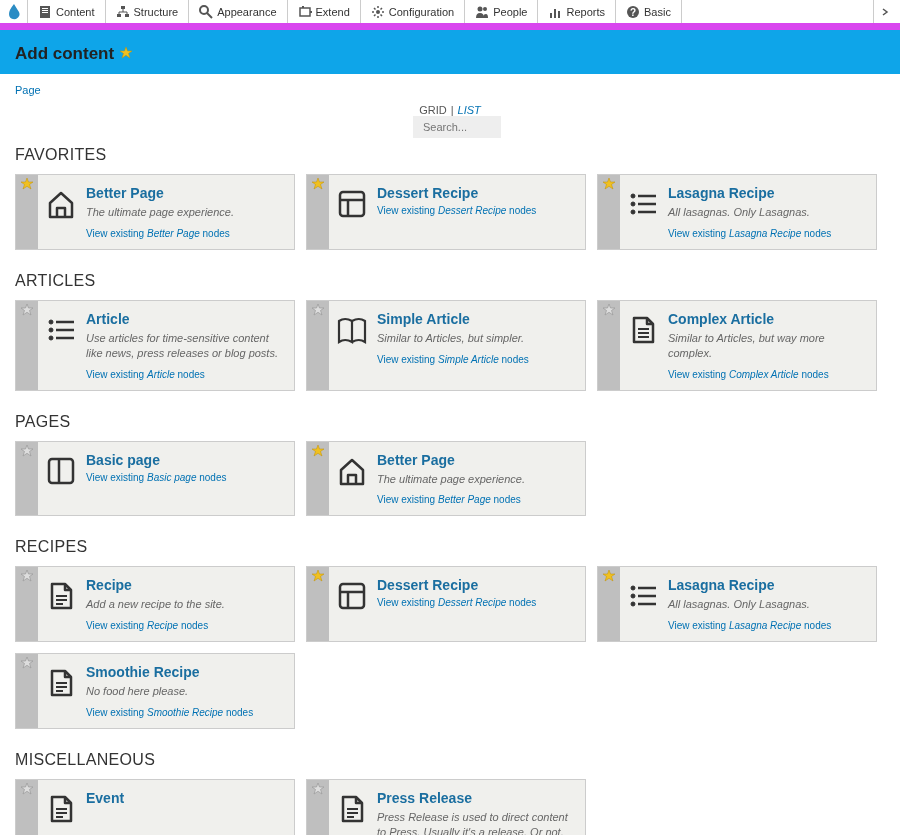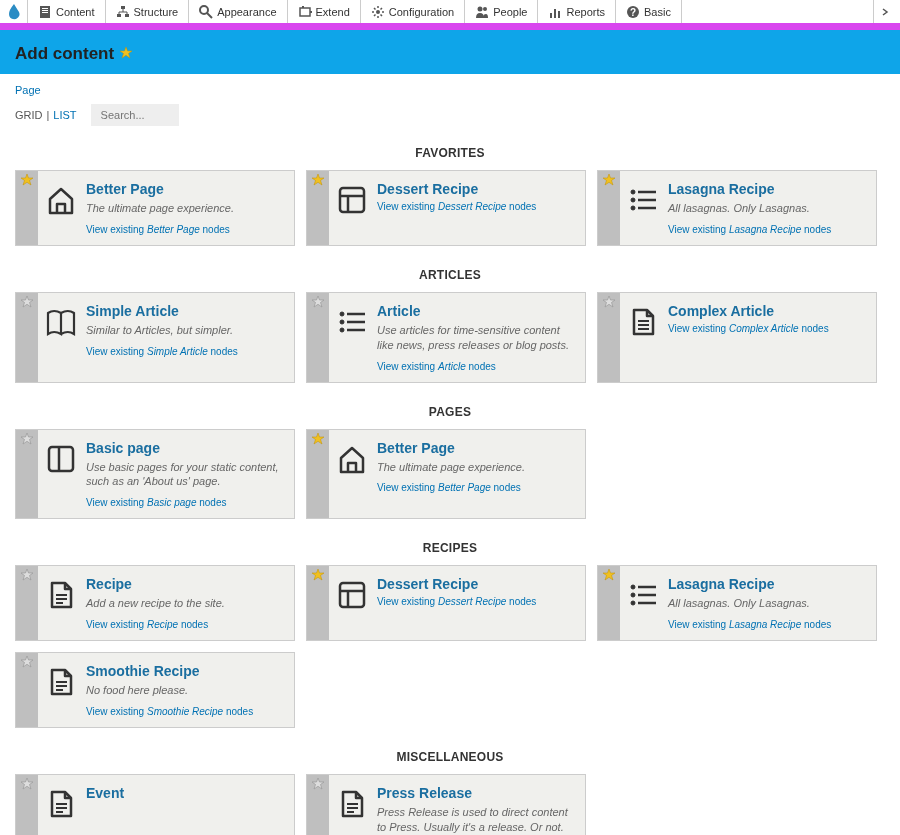--- a/index.html
+++ b/index.html
@@ -63,43 +63,42 @@
     display: flex;
     margin-bottom: 8px;
   }
   .breadcrumb a { color: #0071b3; text-decoration: none; font-size: 11px; cursor: pointer; }
   .view-toggle {
     display: flex; align-items: center; gap: 4px;
     font-size: 11px;
     color: #555;
   }
   .view-toggle .active { color: #555; }
-  .view-toggle .link { color: #0071b3; cursor: pointer; }
+  .view-toggle .link { color: #0071b3; cursor: pointer; font-style: italic; }
   .view-toggle .sep { color: #555; }
   .search-box {
     margin-left: 14px;
     background: #eee;
     border: none;
     padding: 5px 10px;
     width: 88px;
     font-size: 11px;
     font-family: inherit;
     color: #555;
   }
-  .bar-row { display: flex; align-items: center; margin-bottom: 20px; }
+  .bar-row { display: flex; align-items: center; margin-bottom: 8px; flex-direction: column; }
 
   
   .content { padding: 0 15px 30px; }
   .section-title {
-    font-size: 12px;
-    font-weight: bold;
+    font-size: 16px;
+    font-weight: normal;
     color: #333;
     letter-spacing: 0.02em;
     margin: 6px 0 10px;
-    text-align: center;
   }
   .card-grid {
     display: flex;
     flex-wrap: wrap;
     gap: 11px;
     margin-bottom: 22px;
   }
   .card {
     width: 280px;
     background: #f0f0ed;
@@ -388,79 +387,79 @@
     <div class="section-title">ARTICLES</div>
     <div class="card-grid">
       <div class="card">
         <div class="strip">
           <svg class="star-icon" viewBox="0 0 12 12">
             <use href="#i-star-empty"></use>
           </svg>
         </div>
         <div class="icon-col">
           <svg class="card-icon" viewBox="0 0 30 30">
+            <use href="#i-card-list"></use>
+          </svg>
+        </div>
+        <div class="body">
+          <div class="title">Article</div>
+          <div class="desc">Use articles for time-sensitive content like news, press releases or blog posts.</div>
+          <div class="link-line"><a><span>View existing </span><span class="em">Article</span><span> nodes</span></a></div>
+        </div>
+      </div>
+      <div class="card">
+        <div class="strip">
+          <svg class="star-icon" viewBox="0 0 12 12">
+            <use href="#i-star-empty"></use>
+          </svg>
+        </div>
+        <div class="icon-col">
+          <svg class="card-icon" viewBox="0 0 30 30">
             <use href="#i-card-book"></use>
           </svg>
         </div>
         <div class="body">
           <div class="title">Simple Article</div>
           <div class="desc">Similar to Articles, but simpler.</div>
           <div class="link-line"><a><span>View existing </span><span class="em">Simple Article</span><span> nodes</span></a></div>
         </div>
       </div>
       <div class="card">
         <div class="strip">
           <svg class="star-icon" viewBox="0 0 12 12">
             <use href="#i-star-empty"></use>
           </svg>
         </div>
         <div class="icon-col">
           <svg class="card-icon" viewBox="0 0 30 30">
-            <use href="#i-card-list"></use>
-          </svg>
-        </div>
-        <div class="body">
-          <div class="title">Article</div>
-          <div class="desc">Use articles for time-sensitive content like news, press releases or blog posts.</div>
-          <div class="link-line"><a><span>View existing </span><span class="em">Article</span><span> nodes</span></a></div>
-        </div>
-      </div>
-      <div class="card">
-        <div class="strip">
-          <svg class="star-icon" viewBox="0 0 12 12">
-            <use href="#i-star-empty"></use>
-          </svg>
-        </div>
-        <div class="icon-col">
-          <svg class="card-icon" viewBox="0 0 30 30">
             <use href="#i-card-doc2"></use>
           </svg>
         </div>
         <div class="body">
           <div class="title">Complex Article</div>
+          <div class="desc">Similar to Articles, but way more complex.</div>
           <div class="link-line"><a><span>View existing </span><span class="em">Complex Article</span><span> nodes</span></a></div>
         </div>
       </div>
     </div>
     <div class="section-title">PAGES</div>
     <div class="card-grid">
       <div class="card">
         <div class="strip">
           <svg class="star-icon" viewBox="0 0 12 12">
             <use href="#i-star-empty"></use>
           </svg>
         </div>
         <div class="icon-col">
           <svg class="card-icon" viewBox="0 0 30 30">
             <use href="#i-card-panel"></use>
           </svg>
         </div>
         <div class="body">
           <div class="title">Basic page</div>
-          <div class="desc">Use basic pages for your static content, such as an 'About us' page.</div>
           <div class="link-line"><a><span>View existing </span><span class="em">Basic page</span><span> nodes</span></a></div>
         </div>
       </div>
       <div class="card">
         <div class="strip">
           <svg class="star-icon" viewBox="0 0 12 12">
             <use href="#i-star-filled"></use>
           </svg>
         </div>
         <div class="icon-col">

